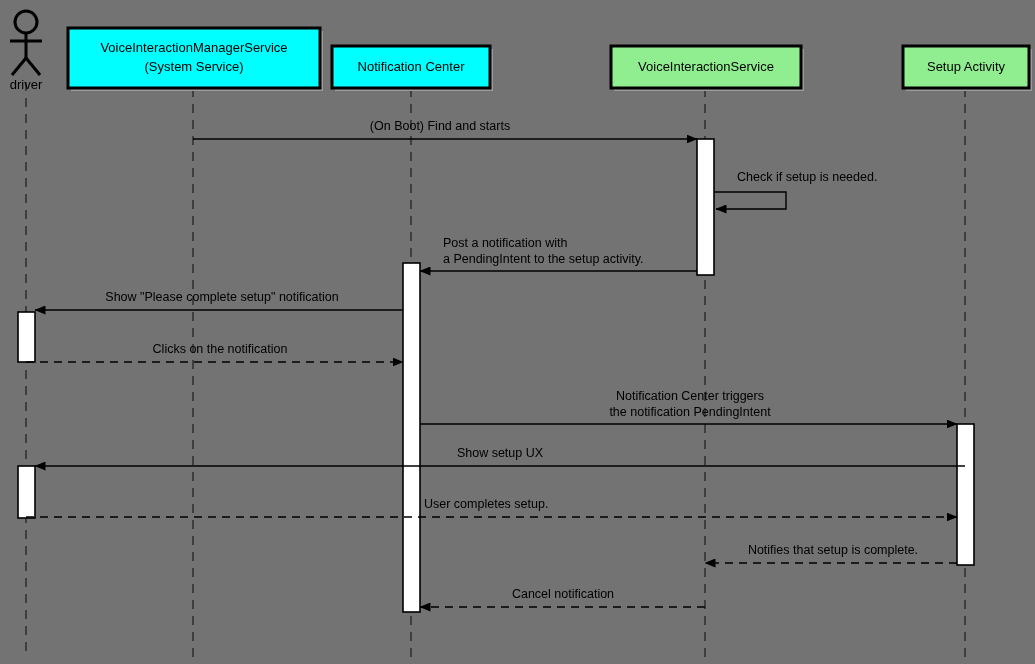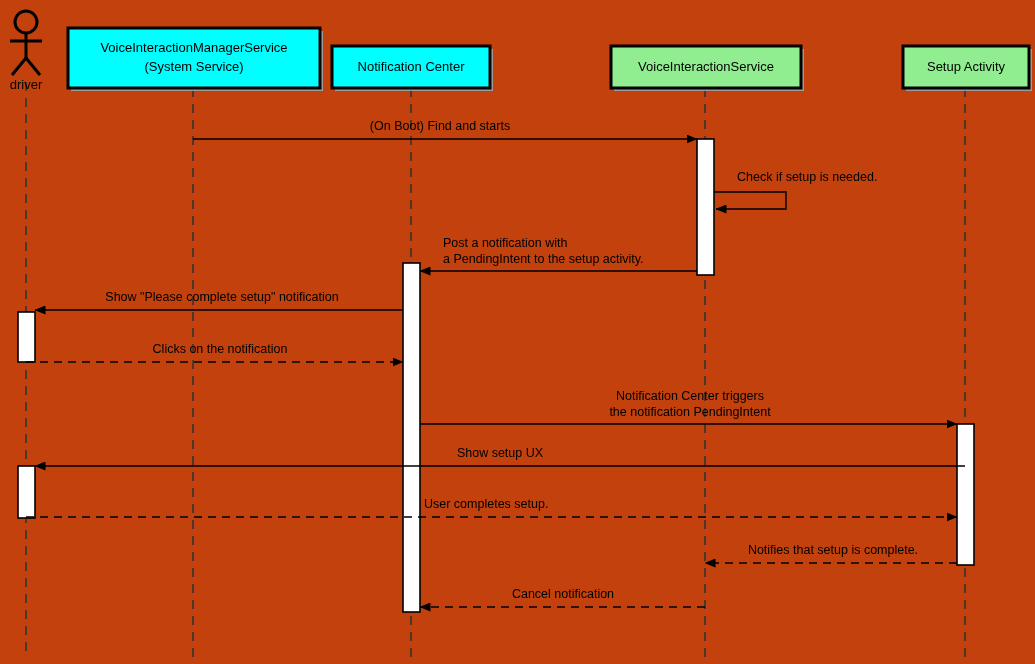--- a/index.html
+++ b/index.html
@@ -9,21 +9,21 @@
   }
   body {
     font-family: "Liberation Sans", sans-serif;
     color: #000000;
   }
   #diagram-root {
     position: relative;
     width: 1035px;
     height: 664px;
     overflow: hidden;
-    background: #c2410c;
+    background: #737373;
   }
   #seq-svg {
     position: absolute;
     top: 0;
     left: 0;
     width: 1035px;
     height: 664px;
   }
   .participant-label {
     font-family: "Liberation Sans", sans-serif;

